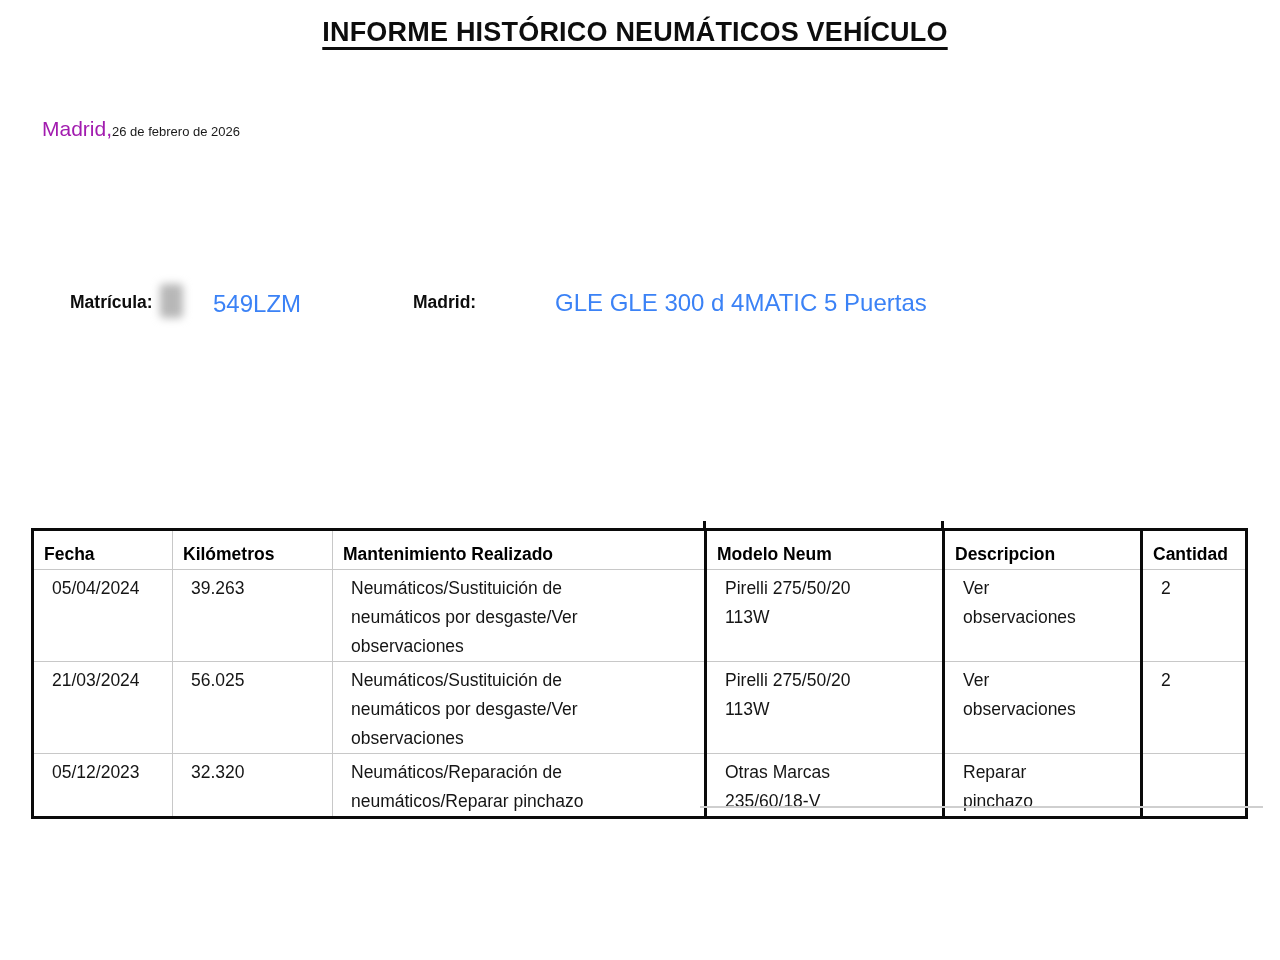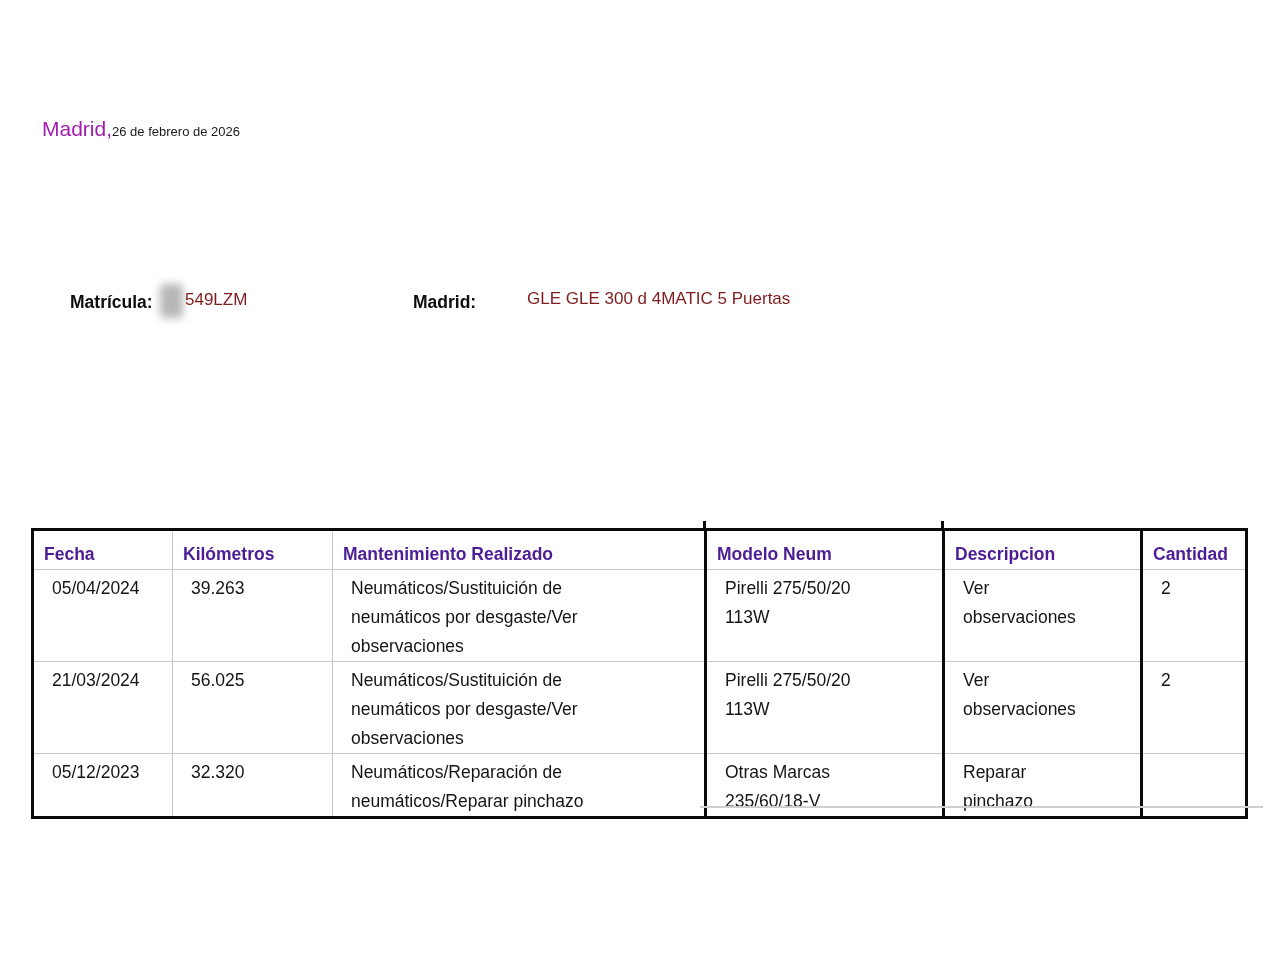--- a/index.html
+++ b/index.html
@@ -53,23 +53,24 @@
   }
   .vehicle-row .lbl {
     position: absolute;
     font-size: 17.5px;
     font-weight: bold;
     color: #0d0d0d;
     white-space: nowrap;
   }
   .vehicle-row .val {
     position: absolute;
-    font-size: 17px;
-    color: #7f1d1d;
-    white-space: nowrap;
+    font-size: 24px;
+    color: #3b82f6;
+    white-space: nowrap;
+    margin-left: 28px;
   }
   .lbl-matricula { left: 42px; top: 3px; margin-left: 28px; }
   .val-matricula { left: 185px; top: 1px; }
   .lbl-modelo    { left: 413px; top: 3px; }
   .val-modelo    { left: 527px; top: 0px; }
   .redaction {
     position: absolute;
     left: 160px;
     top: 284px;
     width: 23px;
@@ -91,21 +92,21 @@
   table.history td {
     border: 1px solid #c8c8c8;
     font-size: 17.5px;
     color: #151515;
     overflow: hidden;
   }
   table.history th {
     vertical-align: bottom;
     text-align: left;
     font-weight: bold;
-    color: #4c1d95;
+    color: #000000;
     padding: 0 4px 4px 10px;
     white-space: nowrap;
   }
   table.history td {
     vertical-align: top;
     padding: 4px 6px 0 18px;
     line-height: 29px;
     white-space: pre-line;
   }
   
@@ -134,20 +135,21 @@
     width: 563px;
     height: 2px;
     background: #cfcfcf;
   }
 </style>
 </head>
 <body>
 
 <div class="page">
 
+  <div class="title">INFORME HISTÓRICO NEUMÁTICOS VEHÍCULO</div>
 
   <div class="dateline"><span class="city">Madrid,</span><span class="date">26 de febrero de 2026</span></div>
 
   <div class="redaction"></div>
 
   <div class="vehicle-row">
     <span class="lbl lbl-matricula">Matrícula:</span>
     <span class="val val-matricula">549LZM</span>
     <span class="lbl lbl-modelo">Madrid:</span>
     <span class="val val-modelo">GLE GLE 300 d 4MATIC 5 Puertas</span>

